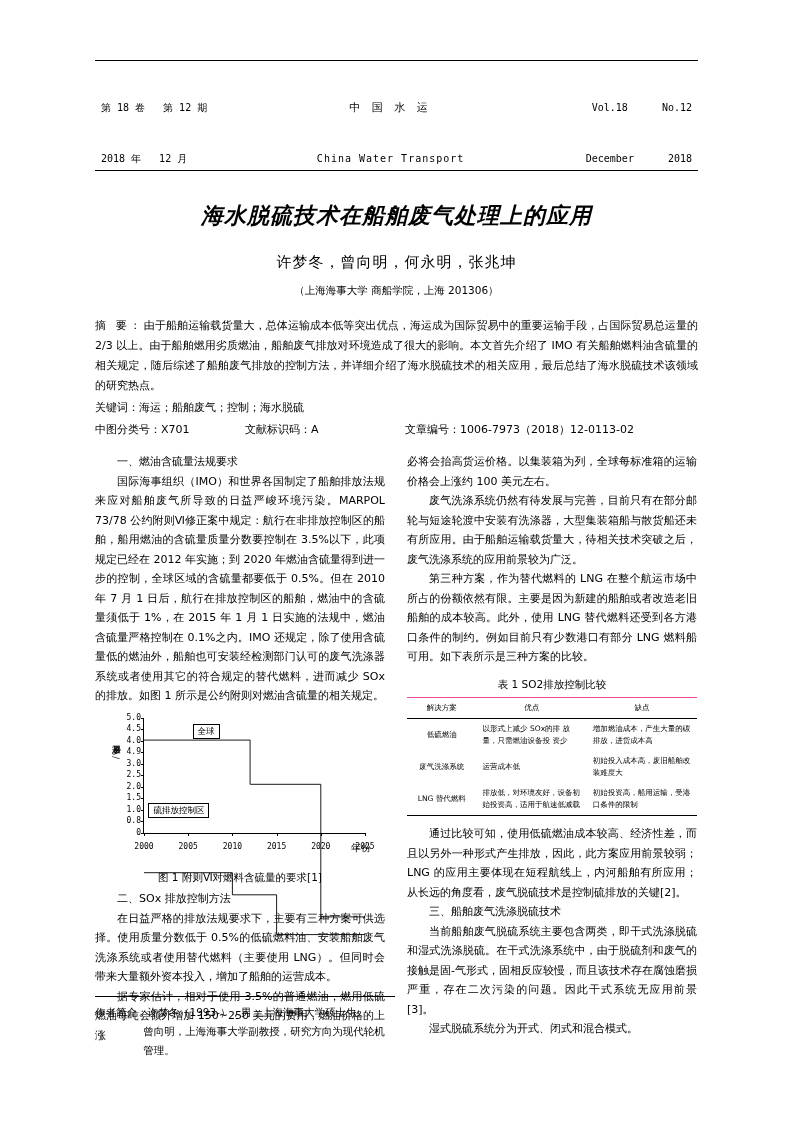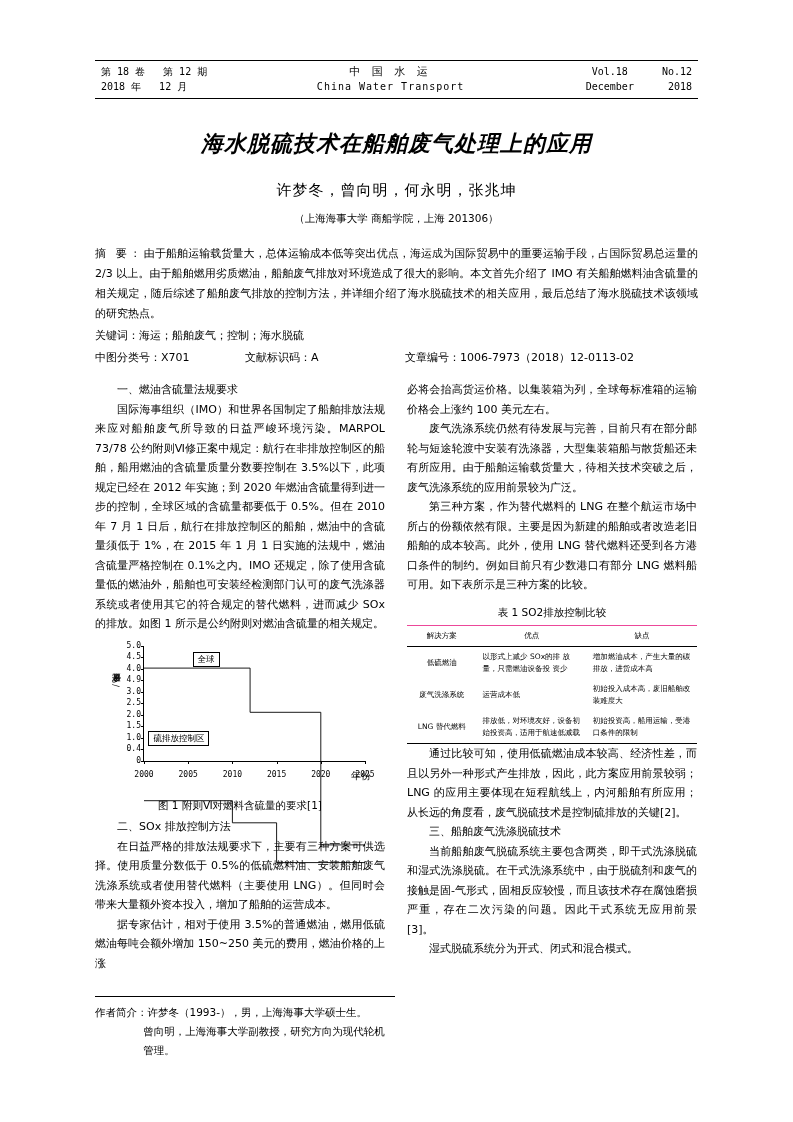--- a/index.html
+++ b/index.html
@@ -44,20 +44,21 @@
     width: 38%;
     text-align: center;
     letter-spacing: 1px;
   }
   .runhead .right {
     width: 32%;
     display: flex;
     justify-content: flex-end;
     gap: 34px;
     padding-right: 6px;
+    margin-top: 36px;
   }
   .runhead .cn {
     font-family: "DejaVu Sans", sans-serif;
     font-size: 11px;
     letter-spacing: 4px;
   }
 
   
   .title {
     text-align: center;
@@ -317,21 +318,21 @@
       <p class="h2">一、燃油含硫量法规要求</p>
       <p>国际海事组织（IMO）和世界各国制定了船舶排放法规来应对船舶废气所导致的日益严峻环境污染。MARPOL 73/78 公约附则Ⅵ修正案中规定：航行在非排放控制区的船舶，船用燃油的含硫量质量分数要控制在 3.5%以下，此项规定已经在 2012 年实施；到 2020 年燃油含硫量得到进一步的控制，全球区域的含硫量都要低于 0.5%。但在 2010 年 7 月 1 日后，航行在排放控制区的船舶，燃油中的含硫量须低于 1%，在 2015 年 1 月 1 日实施的法规中，燃油含硫量严格控制在 0.1%之内。IMO 还规定，除了使用含硫量低的燃油外，船舶也可安装经检测部门认可的废气洗涤器系统或者使用其它的符合规定的替代燃料，进而减少 SOx 的排放。如图 1 所示是公约附则对燃油含硫量的相关规定。</p>
 
       <div class="figwrap">
         <div class="chart">
           <div class="ylab">硫含量/%</div>
           <div class="plot">
 
             <div class="ytick" style="top:100%">0</div>
             <div class="ytickmark" style="top:100%"></div>
-            <div class="ytick" style="top:90%">0.4</div>
+            <div class="ytick" style="top:90%">0.8</div>
             <div class="ytickmark" style="top:90%"></div>
             <div class="ytick" style="top:80%">1.0</div>
             <div class="ytickmark" style="top:80%"></div>
             <div class="ytick" style="top:70%">1.5</div>
             <div class="ytickmark" style="top:70%"></div>
             <div class="ytick" style="top:60%">2.0</div>
             <div class="ytickmark" style="top:60%"></div>
             <div class="ytick" style="top:50%">2.5</div>
             <div class="ytickmark" style="top:50%"></div>
             <div class="ytick" style="top:40%">3.0</div>
@@ -402,21 +403,21 @@
             <td class="c3">初始投入成本高，废旧船舶改装难度大</td>
           </tr>
           <tr>
             <td class="c1">LNG 替代燃料</td>
             <td class="c2">排放低，对环境友好，设备初始投资高，适用于航速低减载</td>
             <td class="c3">初始投资高，船用运输，受港口条件的限制</td>
           </tr>
         </tbody>
       </table>
 
-      <p style="">通过比较可知，使用低硫燃油成本较高、经济性差，而且以另外一种形式产生排放，因此，此方案应用前景较弱；LNG 的应用主要体现在短程航线上，内河船舶有所应用；从长远的角度看，废气脱硫技术是控制硫排放的关键[2]。</p>
+      <p style="margin-top:8px">通过比较可知，使用低硫燃油成本较高、经济性差，而且以另外一种形式产生排放，因此，此方案应用前景较弱；LNG 的应用主要体现在短程航线上，内河船舶有所应用；从长远的角度看，废气脱硫技术是控制硫排放的关键[2]。</p>
       <p class="h2">三、船舶废气洗涤脱硫技术</p>
       <p>当前船舶废气脱硫系统主要包含两类，即干式洗涤脱硫和湿式洗涤脱硫。在干式洗涤系统中，由于脱硫剂和废气的接触是固-气形式，固相反应较慢，而且该技术存在腐蚀磨损严重，存在二次污染的问题。因此干式系统无应用前景[3]。</p>
       <p>湿式脱硫系统分为开式、闭式和混合模式。</p>
     </div>
   </div>
 
   <div class="footnote">
     <p>
       <span>作者简介：</span><span>许梦冬（1993-），男，上海海事大学硕士生。</span>
     </p>

